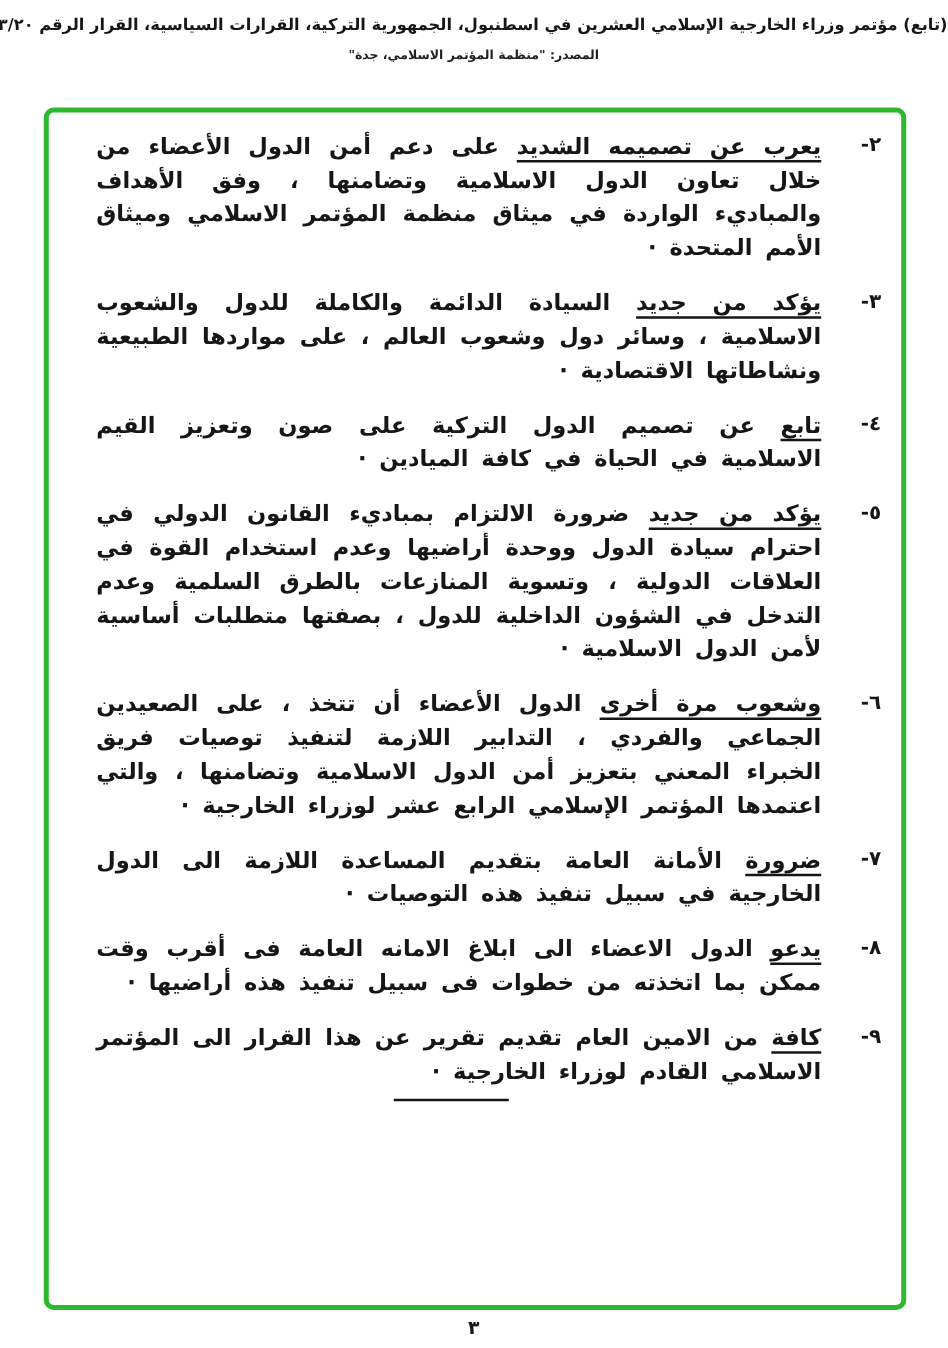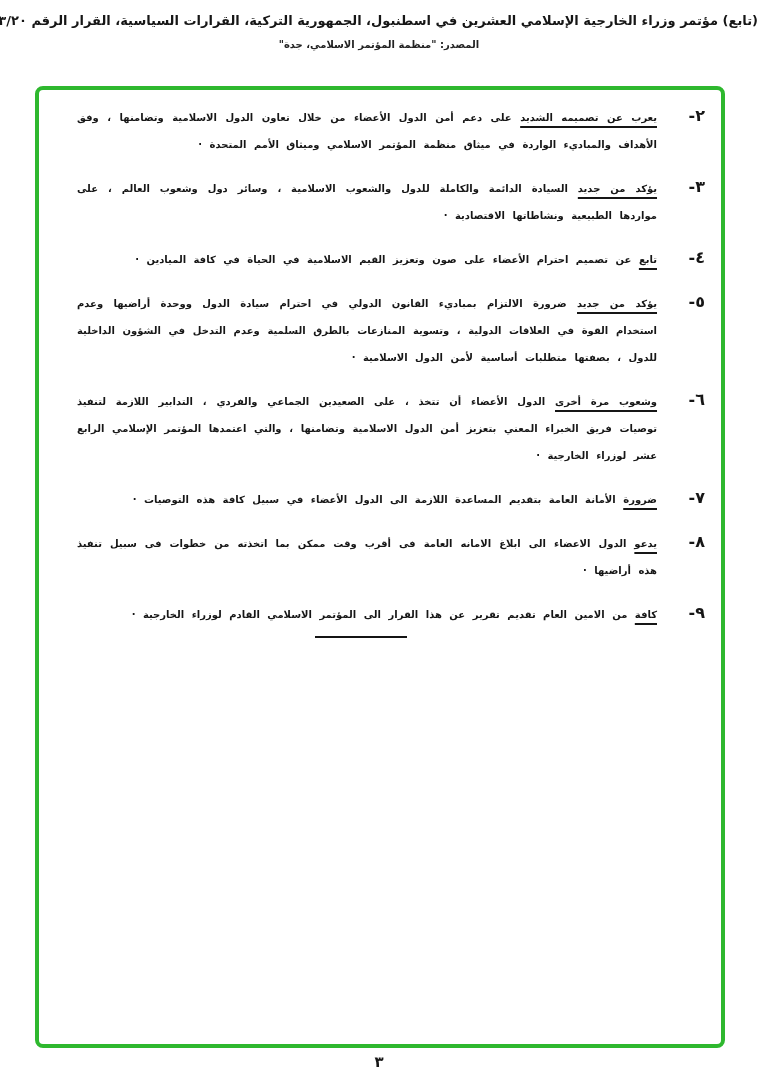--- a/index.html
+++ b/index.html
@@ -47,21 +47,21 @@
   }
   .item-number {
     flex: 0 0 48px;
     width: 48px;
     font-size: 16px;
     font-weight: bold;
     padding-top: 2px;
   }
   .item-text {
     flex: 1;
-    font-size: 10px;
+    font-size: 18px;
     font-weight: bold;
     line-height: 27px;
     text-align: justify;
     word-spacing: 4px;
   }
   .item-lead {
     text-decoration: underline;
     text-underline-offset: 5px;
     text-decoration-thickness: 1.5px;
   }
@@ -96,36 +96,36 @@
     <div class="item-text"><span class="item-lead">يعرب عن تصميمه الشديد</span> <span>على دعم أمن الدول الأعضاء من خلال تعاون الدول الاسلامية وتضامنها ، وفق الأهداف والمباديء الواردة في ميثاق منظمة المؤتمر الاسلامي وميثاق الأمم المتحدة ·</span></div>
   </div>
 
   <div class="res-item">
     <div class="item-number">٣-</div>
     <div class="item-text"><span class="item-lead">يؤكد من جديد</span> <span>السيادة الدائمة والكاملة للدول والشعوب الاسلامية ، وسائر دول وشعوب العالم ، على مواردها الطبيعية ونشاطاتها الاقتصادية ·</span></div>
   </div>
 
   <div class="res-item">
     <div class="item-number">٤-</div>
-    <div class="item-text"><span class="item-lead">تابع</span> <span>عن تصميم احترام الأعضاء على صون وتعزيز القيم الاسلامية في الحياة في كافة الميادين ·</span></div>
+    <div class="item-text"><span class="item-lead">تابع</span> <span>عن تصميم الدول التركية على صون وتعزيز القيم الاسلامية في الحياة في كافة الميادين ·</span></div>
   </div>
 
   <div class="res-item">
     <div class="item-number">٥-</div>
     <div class="item-text"><span class="item-lead">يؤكد من جديد</span> <span>ضرورة الالتزام بمباديء القانون الدولي في احترام سيادة الدول ووحدة أراضيها وعدم استخدام القوة في العلاقات الدولية ، وتسوية المنازعات بالطرق السلمية وعدم التدخل في الشؤون الداخلية للدول ، بصفتها متطلبات أساسية لأمن الدول الاسلامية ·</span></div>
   </div>
 
   <div class="res-item">
     <div class="item-number">٦-</div>
     <div class="item-text"><span class="item-lead">وشعوب مرة أخرى</span> <span>الدول الأعضاء أن تتخذ ، على الصعيدين الجماعي والفردي ، التدابير اللازمة لتنفيذ توصيات فريق الخبراء المعني بتعزيز أمن الدول الاسلامية وتضامنها ، والتي اعتمدها المؤتمر الإسلامي الرابع عشر لوزراء الخارجية ·</span></div>
   </div>
 
   <div class="res-item">
     <div class="item-number">٧-</div>
-    <div class="item-text"><span class="item-lead">ضرورة</span> <span>الأمانة العامة بتقديم المساعدة اللازمة الى الدول الأعضاء في سبيل كافة هذه التوصيات ·</span></div>
+    <div class="item-text"><span class="item-lead">ضرورة</span> <span>الأمانة العامة بتقديم المساعدة اللازمة الى الدول الخارجية في سبيل تنفيذ هذه التوصيات ·</span></div>
   </div>
 
   <div class="res-item">
     <div class="item-number">٨-</div>
     <div class="item-text"><span class="item-lead">يدعو</span> <span>الدول الاعضاء الى ابلاغ الامانه العامة فى أقرب وقت ممكن بما اتخذته من خطوات فى سبيل تنفيذ هذه أراضيها ·</span></div>
   </div>
 
   <div class="res-item">
     <div class="item-number">٩-</div>
     <div class="item-text"><span class="item-lead">كافة</span> <span>من الامين العام تقديم تقرير عن هذا القرار الى المؤتمر الاسلامي القادم لوزراء الخارجية ·</span></div>

